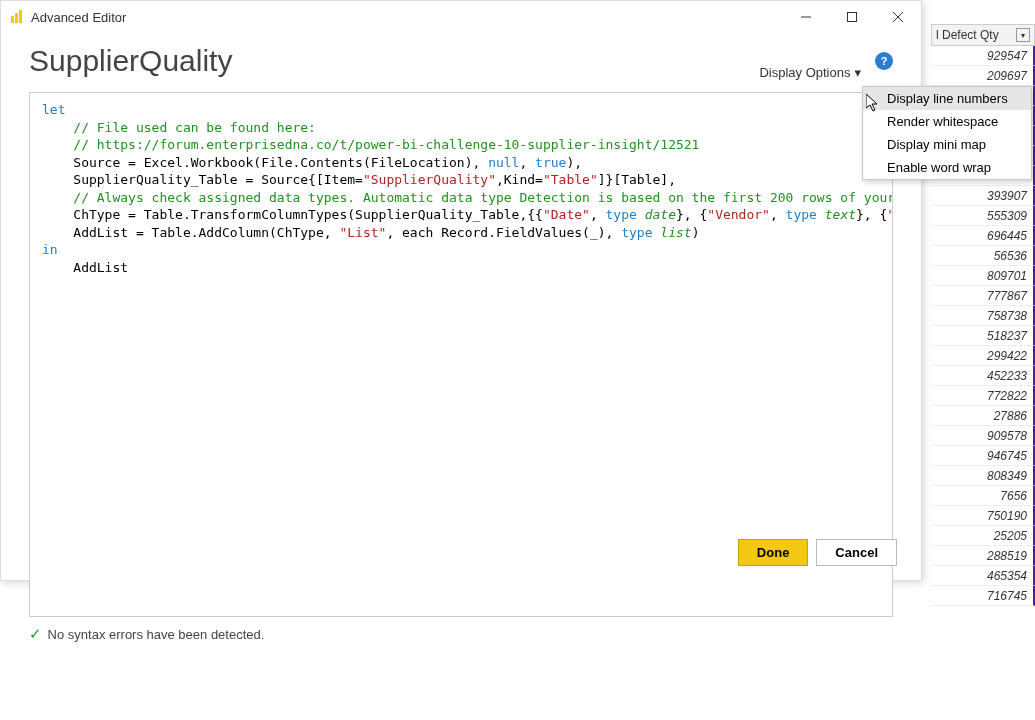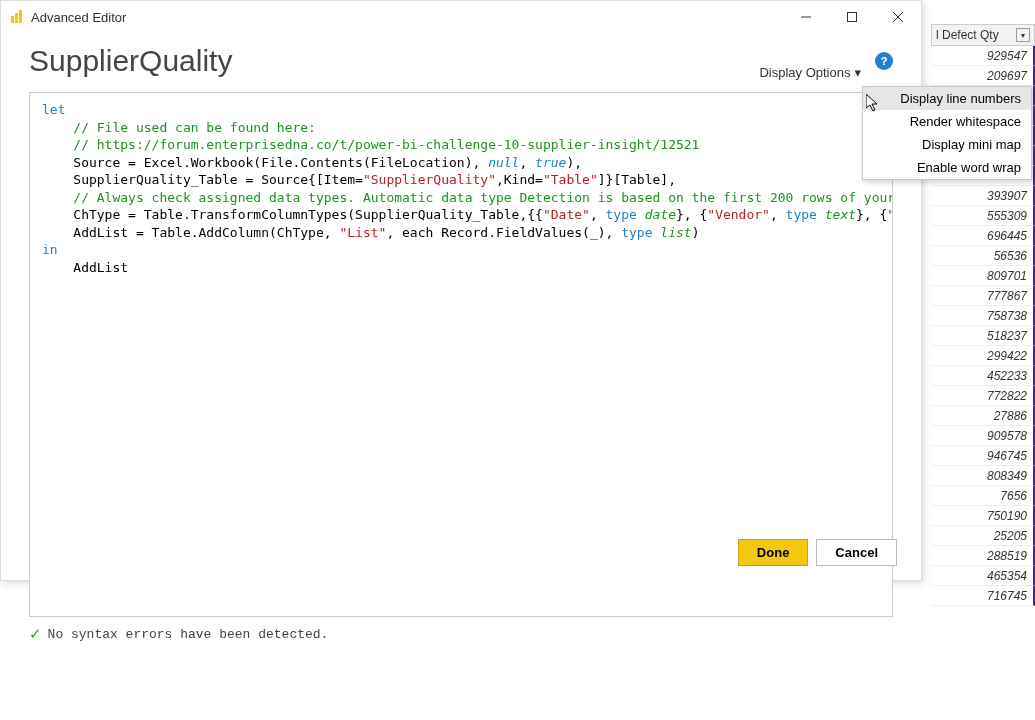--- a/index.html
+++ b/index.html
@@ -16,32 +16,32 @@
 .header-row { display: flex; align-items: center; padding: 8px 28px 4px 28px; }
 .query-name { font-size: 30px; font-weight: 300; color: #444; flex: 1; }
 .display-options { font-size: 13px; color: #333; cursor: pointer; display: flex; align-items: center; gap: 4px; margin-right: 14px; margin-top: 24px; }
 .help-icon { width: 18px; height: 18px; border-radius: 50%; background: #2b7cd3; color: #fff; display: flex; align-items: center; justify-content: center; font-size: 11px; font-weight: bold; cursor: pointer; }
 
 .editor-container { margin: 8px 28px 0 28px; border: 1px solid #ccc; height: 525px; overflow: auto; background: #fff; }
 .code { font-family: Consolas, monospace; font-size: 13px; line-height: 1.35; padding: 8px 12px; white-space: pre; }
 .kw { color: #1f7ecc; }
 .str { color: #b02520; }
 .cmt { color: #1f921f; }
-.bool { color: #1f7ecc; font-style: italic; }
+.bool { color: #1f7ecc; }
 .type { color: #1f921f; font-style: italic; }
 
 .status-row { margin: 8px 28px 0 28px; display: flex; align-items: center; gap: 6px; }
 .check { color: #2a9b2a; font-size: 15px; }
-.status-text { color: #444; font-size: 13px; font-family: Liberation Mono, monospace; }
+.status-text { color: #444; font-size: 13px; }
 
 .button-row { position: absolute; bottom: 14px; right: 24px; display: flex; gap: 8px; }
 .btn { padding: 5px 18px; font-size: 13px; border: 1px solid #bbb; background: #fff; cursor: pointer; font-weight: bold; }
 .btn.primary { background: #f2c811; border-color: #c9a30e; }
 
-.dropdown-menu { position: absolute; top: 86px; left: 862px; width: 170px; background: #fff; border: 1px solid #c8c8c8; box-shadow: 2px 2px 6px rgba(0,0,0,0.2); z-index: 30; text-align: right; }
+.dropdown-menu { position: absolute; top: 86px; left: 862px; width: 170px; background: #fff; border: 1px solid #c8c8c8; box-shadow: 2px 2px 6px rgba(0,0,0,0.2); z-index: 30; }
 .dropdown-item { padding: 4px 10px 4px 24px; font-size: 13px; cursor: pointer; }
 .dropdown-item.highlight { background: #e6e6e6; }
 
 .cursor-arrow { position: absolute; top: 94px; left: 866px; z-index: 40; pointer-events: none; }
 
 .bg-table { position: absolute; top: 24px; right: 0; width: 104px; z-index: 5; }
 .bg-header { height: 22px; background: #f3f3f3; border: 1px solid #ccc; display: flex; align-items: center; padding: 0 4px; font-size: 12px; color: #333; justify-content: space-between; }
 .bg-header .dd { width: 14px; height: 14px; border: 1px solid #999; display: flex; align-items: center; justify-content: center; font-size: 8px; }
 .bg-cell { height: 20px; border-right: 2px solid #4c1d95; border-bottom: 1px solid #eee; text-align: right; padding: 0 6px; font-size: 12px; color: #333; font-style: italic; display: flex; align-items: center; justify-content: flex-end; }
 </style>

